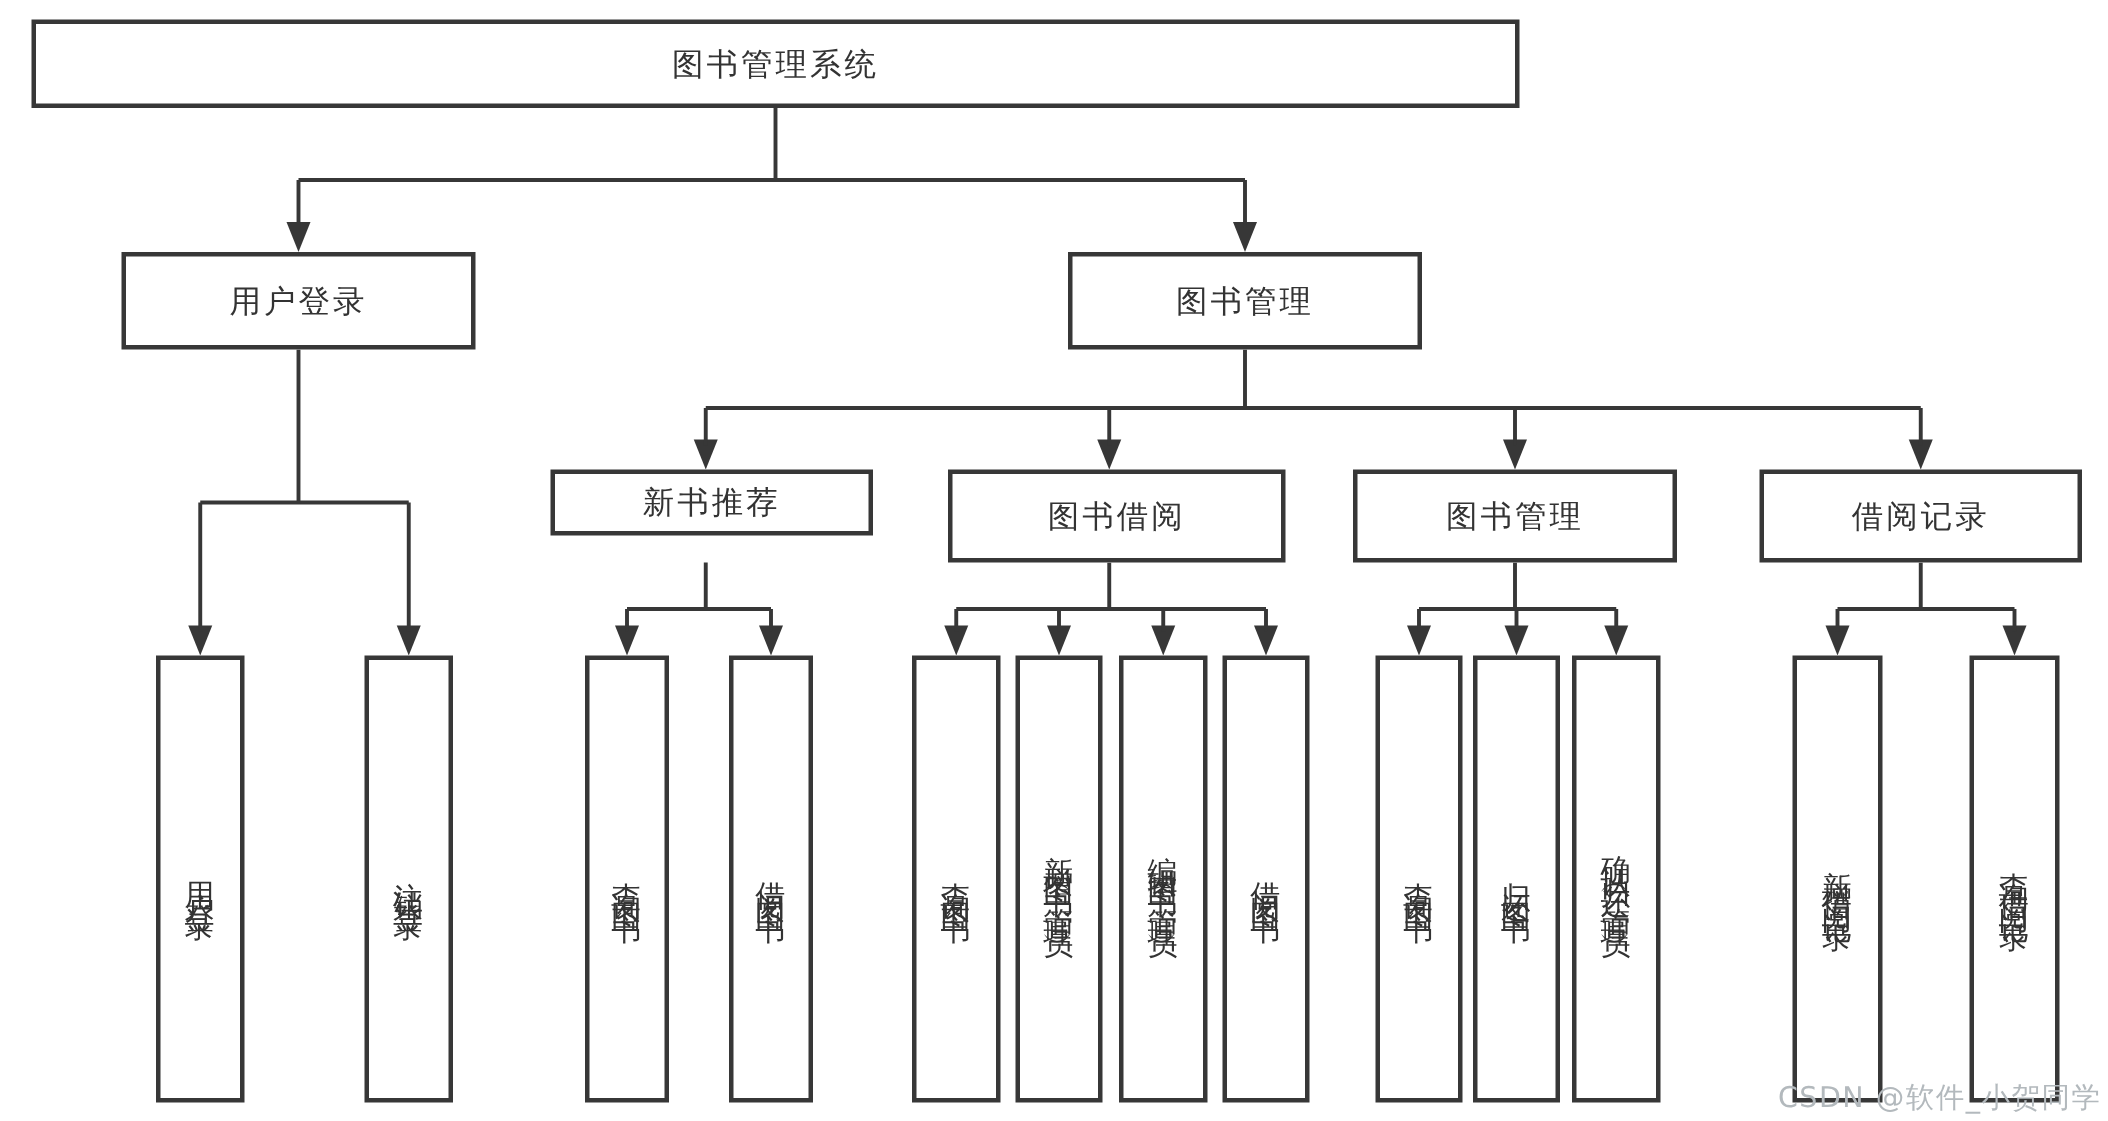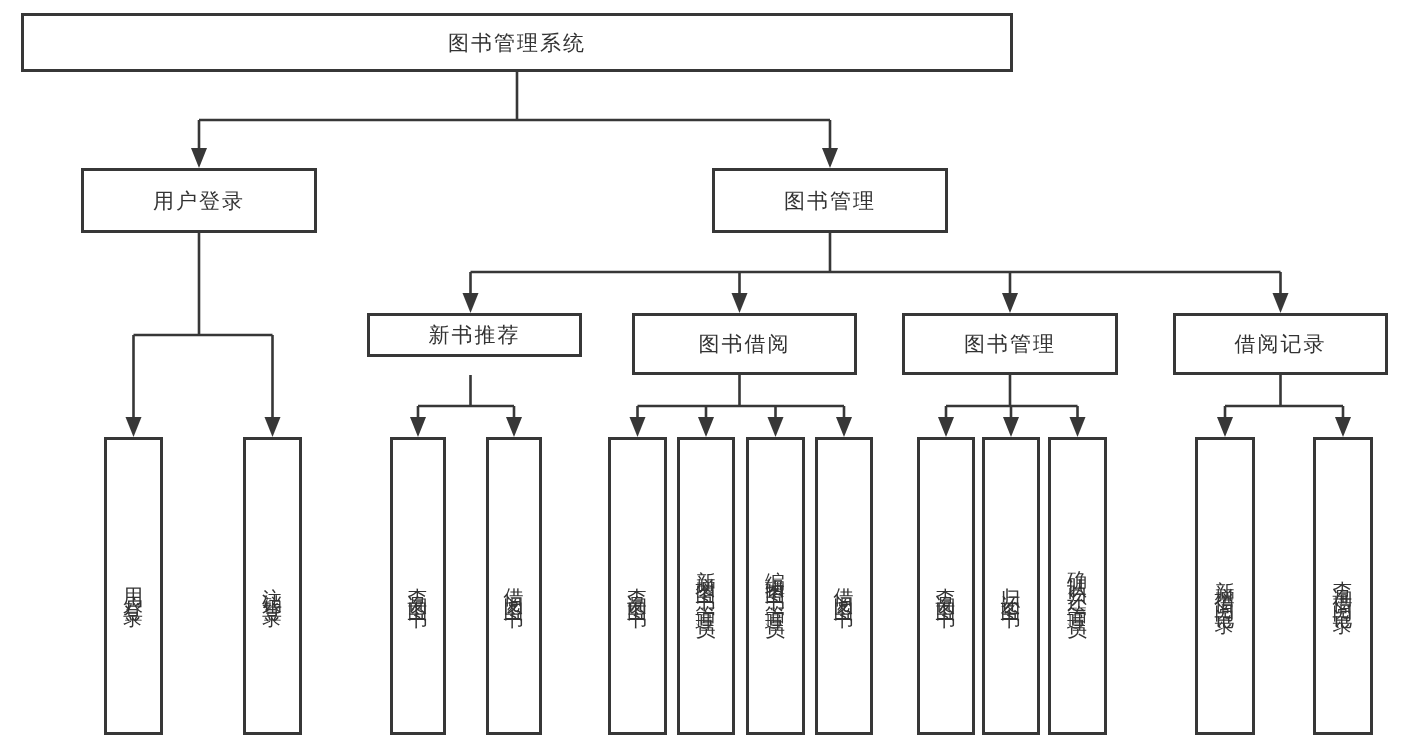--- a/index.html
+++ b/index.html
@@ -142,13 +142,14 @@
       <div class="node vertical" style="left: 1048px; top: 437px; width: 59px; height: 298px; border-color: rgb(55, 55, 55);">
         <span class="node-label">确认归还（管理员）</span>
       </div>
       <div class="node vertical" style="left: 1195px; top: 437px; width: 60px; height: 298px; border-color: rgb(55, 55, 55);">
         <span class="node-label">新增借阅记录</span>
       </div>
       <div class="node vertical" style="left: 1313px; top: 437px; width: 60px; height: 298px; border-color: rgb(55, 55, 55);">
         <span class="node-label">查询借阅记录</span>
       </div>
     </div>
+  <div id="watermark" style="color: rgb(179, 185, 189);">CSDN @软件_小贺同学</div>
 </div>
 
 </body></html>

